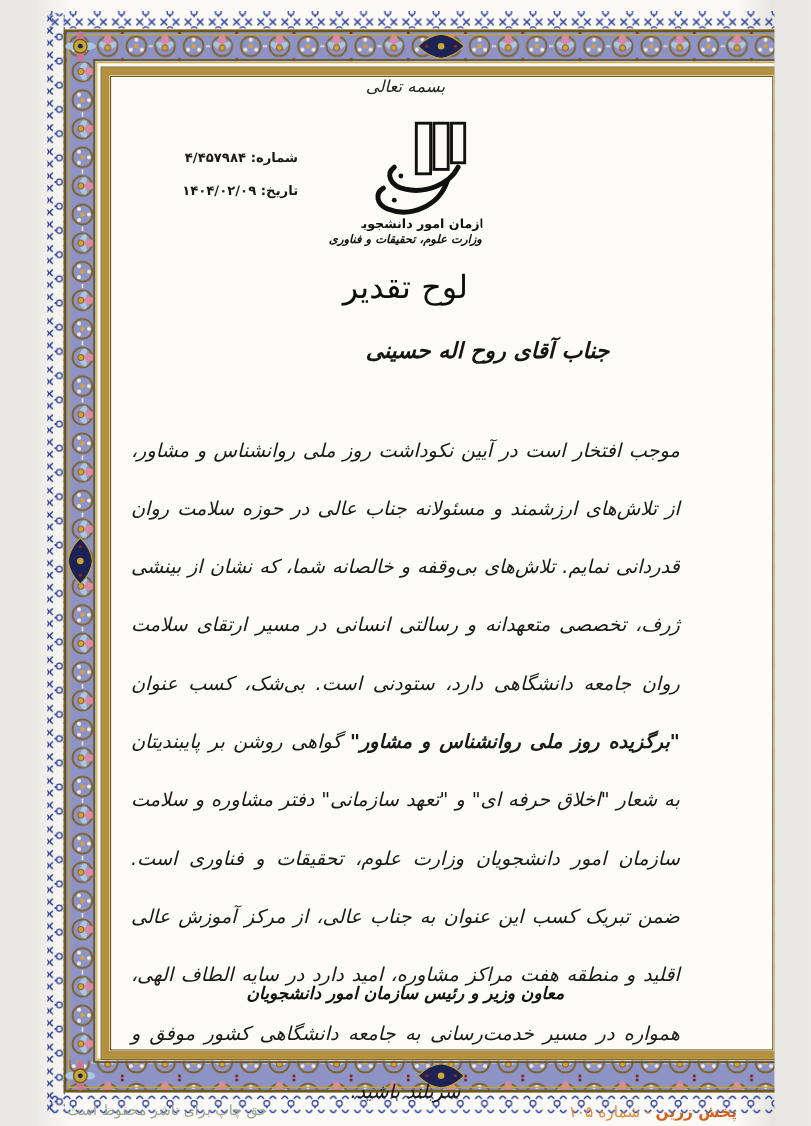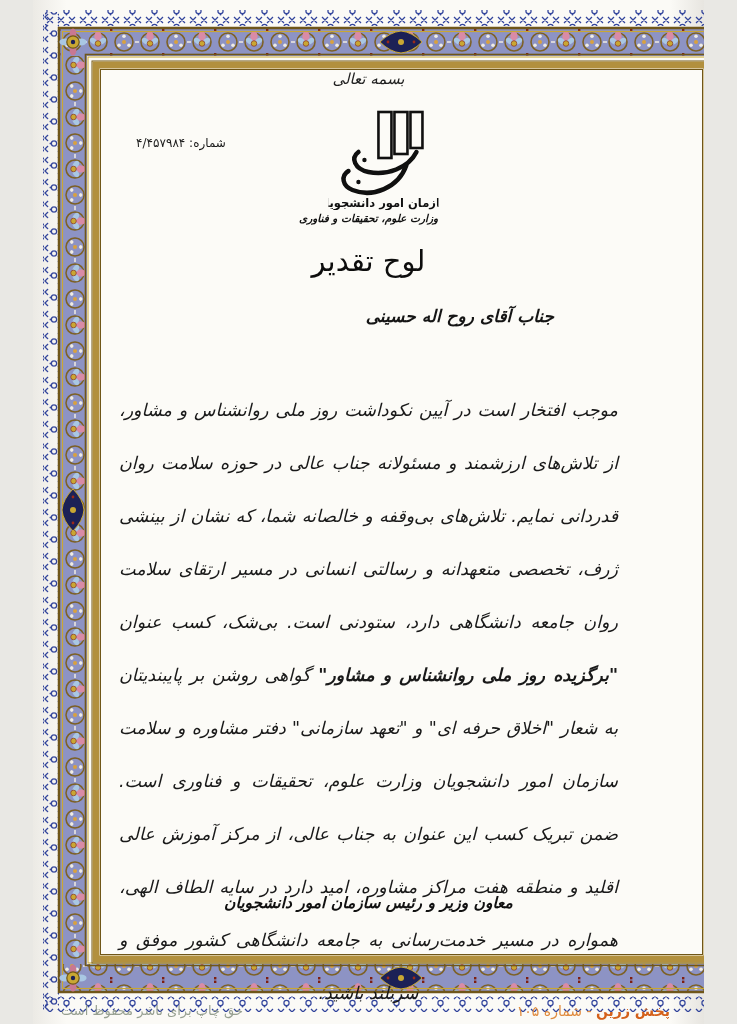--- a/index.html
+++ b/index.html
@@ -7,26 +7,26 @@
     position:relative;width:671px;height:1024px;margin:0 auto;overflow:hidden;
     background:linear-gradient(90deg,#eceae5 0%,#fbfaf6 5%,#fbfaf6 95%,#e7e5e0 100%);
     direction:rtl;
     font-family:"DejaVu Sans",sans-serif;color:#1f1f1f;
   }
   .abs{position:absolute;}
   svg{display:block;}
   .frame{position:absolute;left:0;top:0;}
 
   .besmellah{top:70px;left:0;width:100%;text-align:center;font-size:15px;font-style:italic;color:#222;}
-  .meta{top:128px;left:73px;width:150px;text-align:center;font-size:12px;font-weight:normal;line-height:30px;color:#1a1a1a;}
+  .meta{top:128px;left:88px;width:150px;text-align:right;font-size:12px;font-weight:bold;line-height:30px;color:#1a1a1a;}
   .meta .row{white-space:nowrap;}
   .logo-wrap{top:110px;left:50%;transform:translateX(-50%);text-align:center;}
   .ministry{font-size:10.5px;font-style:italic;font-weight:bold;color:#111;margin-top:2px;white-space:nowrap;}
   .title{top:244px;left:0;width:100%;text-align:center;font-size:29px;font-weight:normal;letter-spacing:1px;color:#0d0d0d;}
-  .recipient{top:306px;right:150px;font-size:17px;font-weight:bold;font-style:italic;color:#151515;white-space:nowrap;}
+  .recipient{top:306px;right:150px;font-size:20px;font-weight:bold;font-style:italic;color:#151515;white-space:nowrap;}
   .body-text{
     top:366px;right:86px;left:86px;
     font-size:17.5px;font-style:italic;line-height:53px;
     text-align:justify;text-align-last:center;color:#191919;
   }
   .body-text .hl{font-weight:bold;}
   .sig-wrap{top:776px;left:50%;transform:translateX(-52%);}
   .sig-role{top:894px;left:0;width:100%;text-align:center;font-size:15.5px;font-weight:bold;font-style:italic;color:#111;}
   .footer-left{bottom:6px;left:28px;font-size:13px;color:#97a091;direction:rtl;}
   .footer-right{bottom:5px;right:34px;font-size:14px;color:#e08a3c;direction:rtl;white-space:nowrap;}
@@ -126,20 +126,24 @@
     <rect x="67.5" y="69.5" width="602" height="885" fill="none" stroke="#6f5619" stroke-width="1"></rect>
   </svg>
 
   <div class="abs besmellah">بسمه تعالی</div>
 
   <div class="abs meta">
     <div class="row">
       <span>شماره:</span>
       <span>۴/۴۵۷۹۸۴</span>
     </div>
+    <div class="row">
+      <span>تاریخ:</span>
+      <span>۱۴۰۴/۰۲/۰۹</span>
+    </div>
   </div>
 
   <div class="abs logo-wrap">
     <svg width="110" height="100" viewBox="0 0 110 100" aria-hidden="true">
       <rect x="50" y="2" width="13" height="46" fill="none" stroke="#101010" stroke-width="2.6"></rect>
       <rect x="66" y="2" width="13" height="42" fill="none" stroke="#101010" stroke-width="2.6"></rect>
       <rect x="82" y="2" width="12" height="36" fill="none" stroke="#101010" stroke-width="2.6"></rect>
       <path d="M88,42 C80,58 58,66 40,62 C26,59 22,48 30,42" fill="none" stroke="#101010" stroke-width="4.5" stroke-linecap="round"></path>
       <path d="M78,55 C70,78 44,88 24,80 C14,76 12,66 20,61" fill="none" stroke="#101010" stroke-width="4.5" stroke-linecap="round"></path>
       <circle cx="36" cy="50" r="2.2" fill="#101010"></circle>

